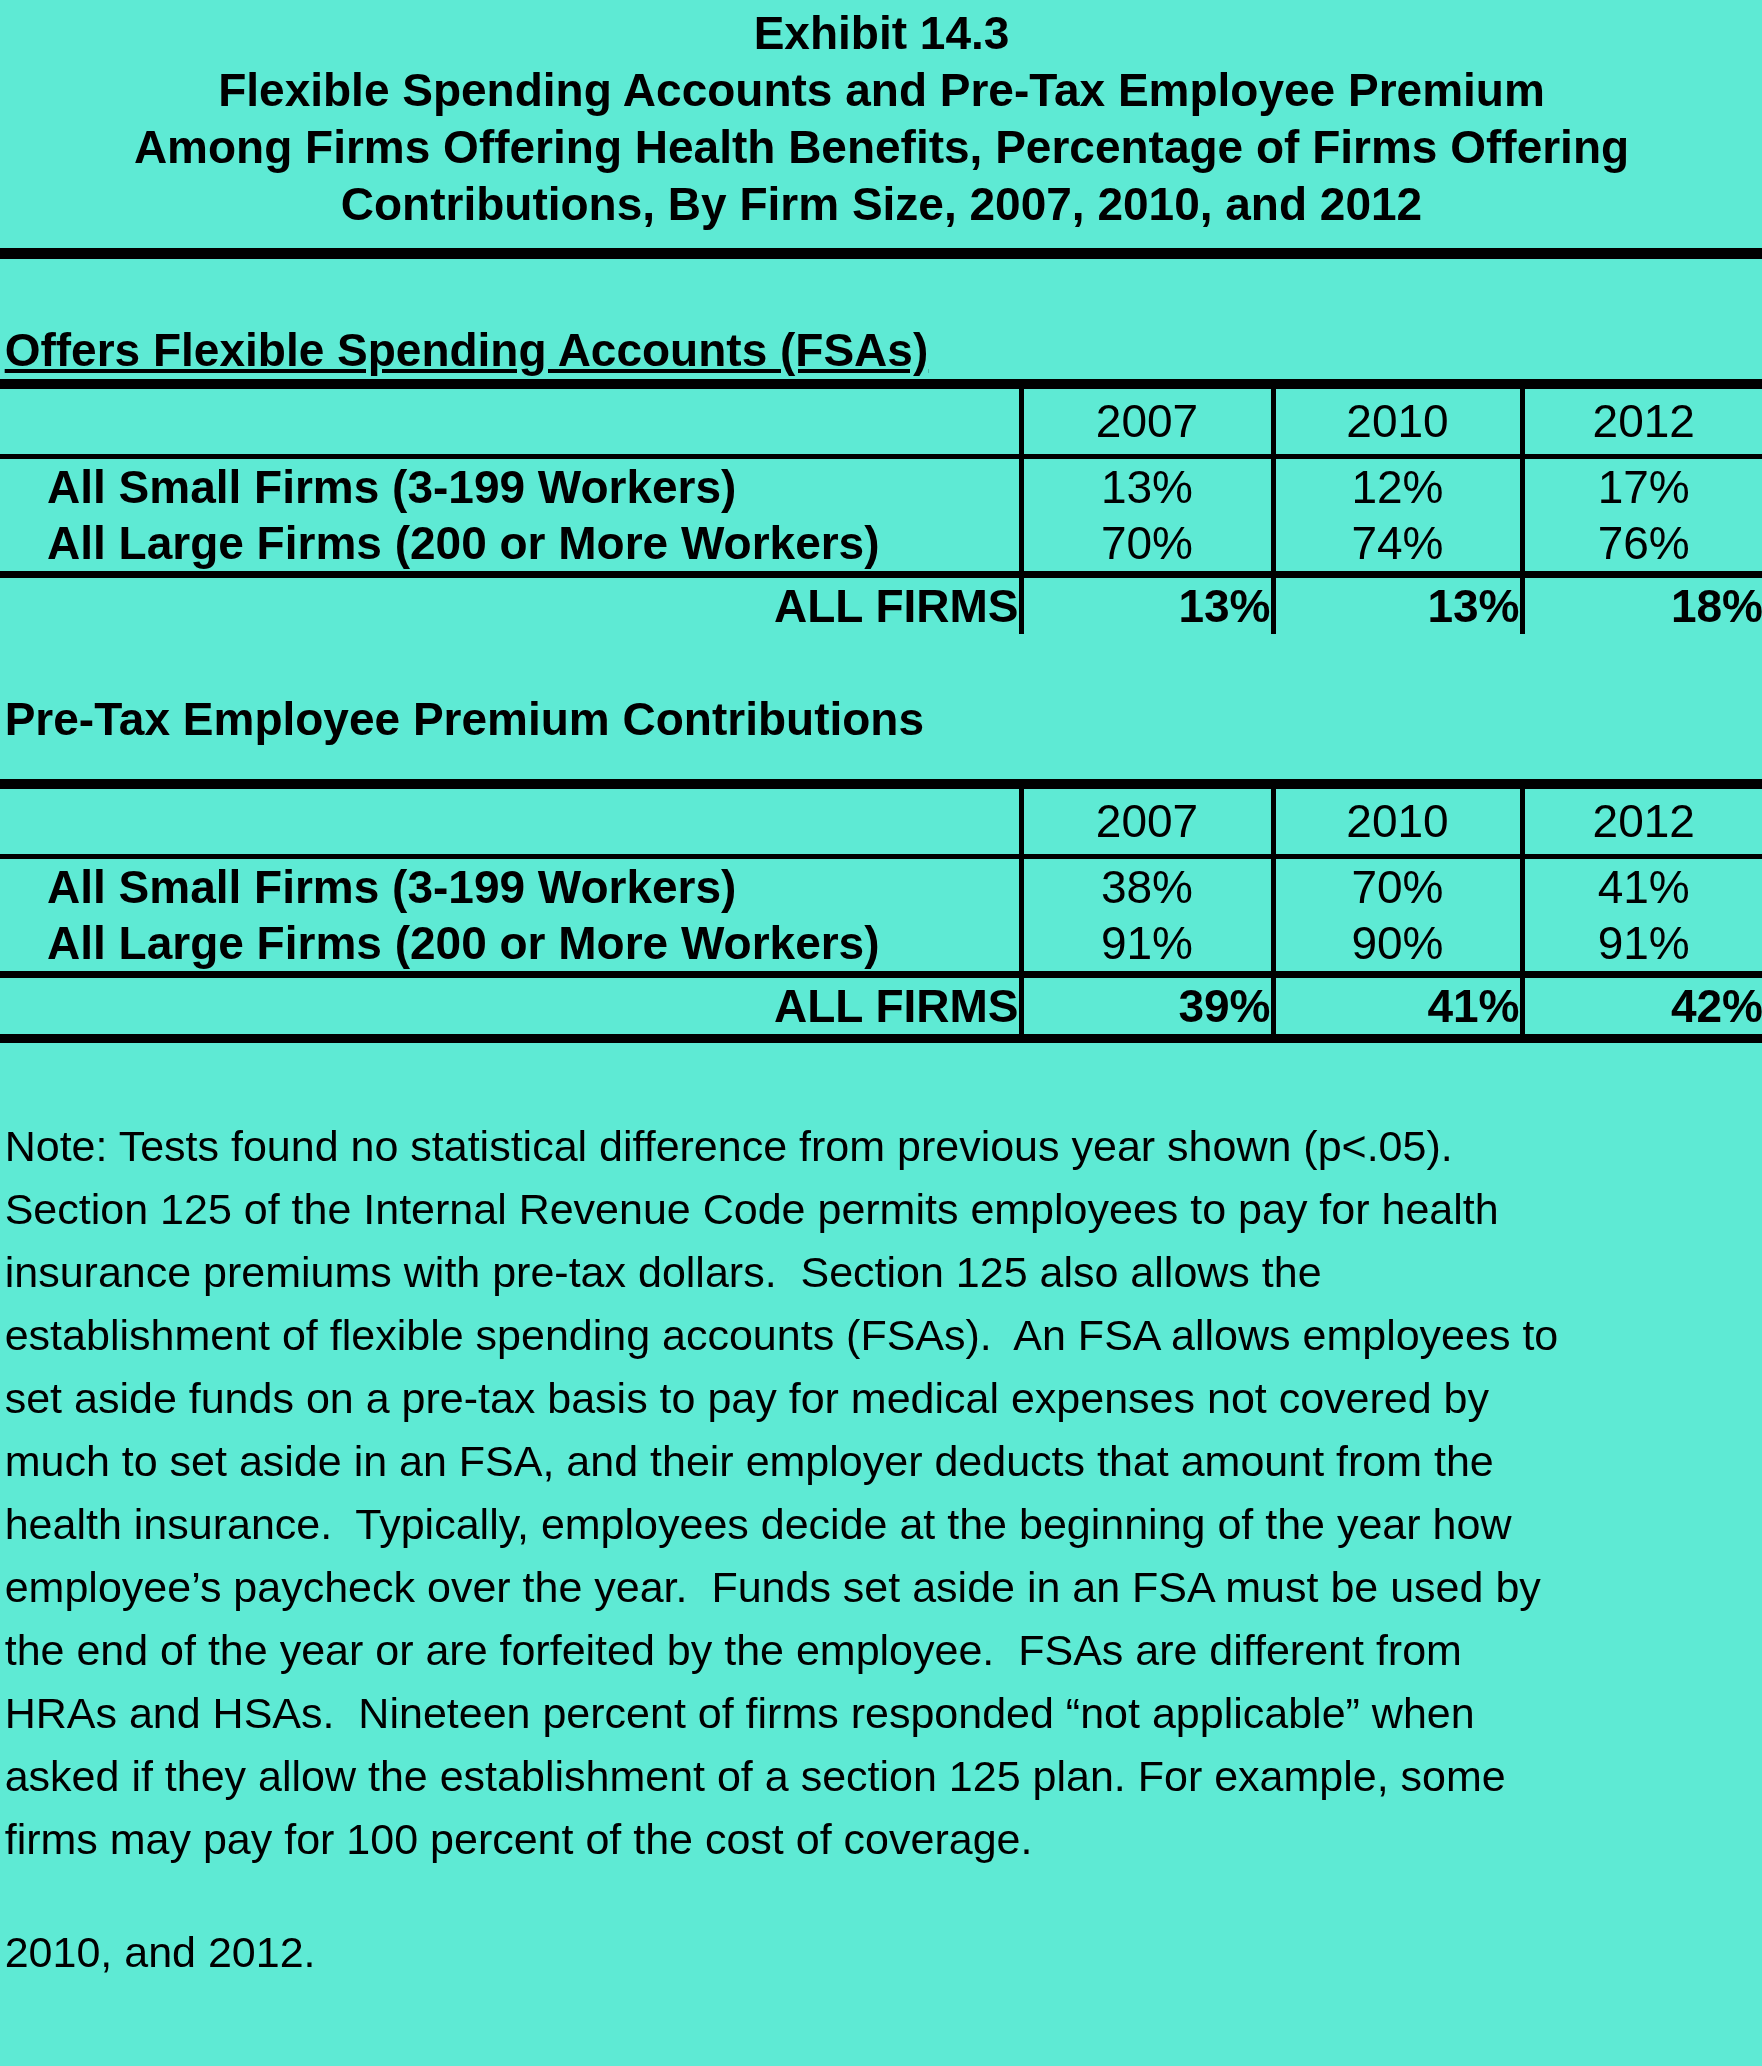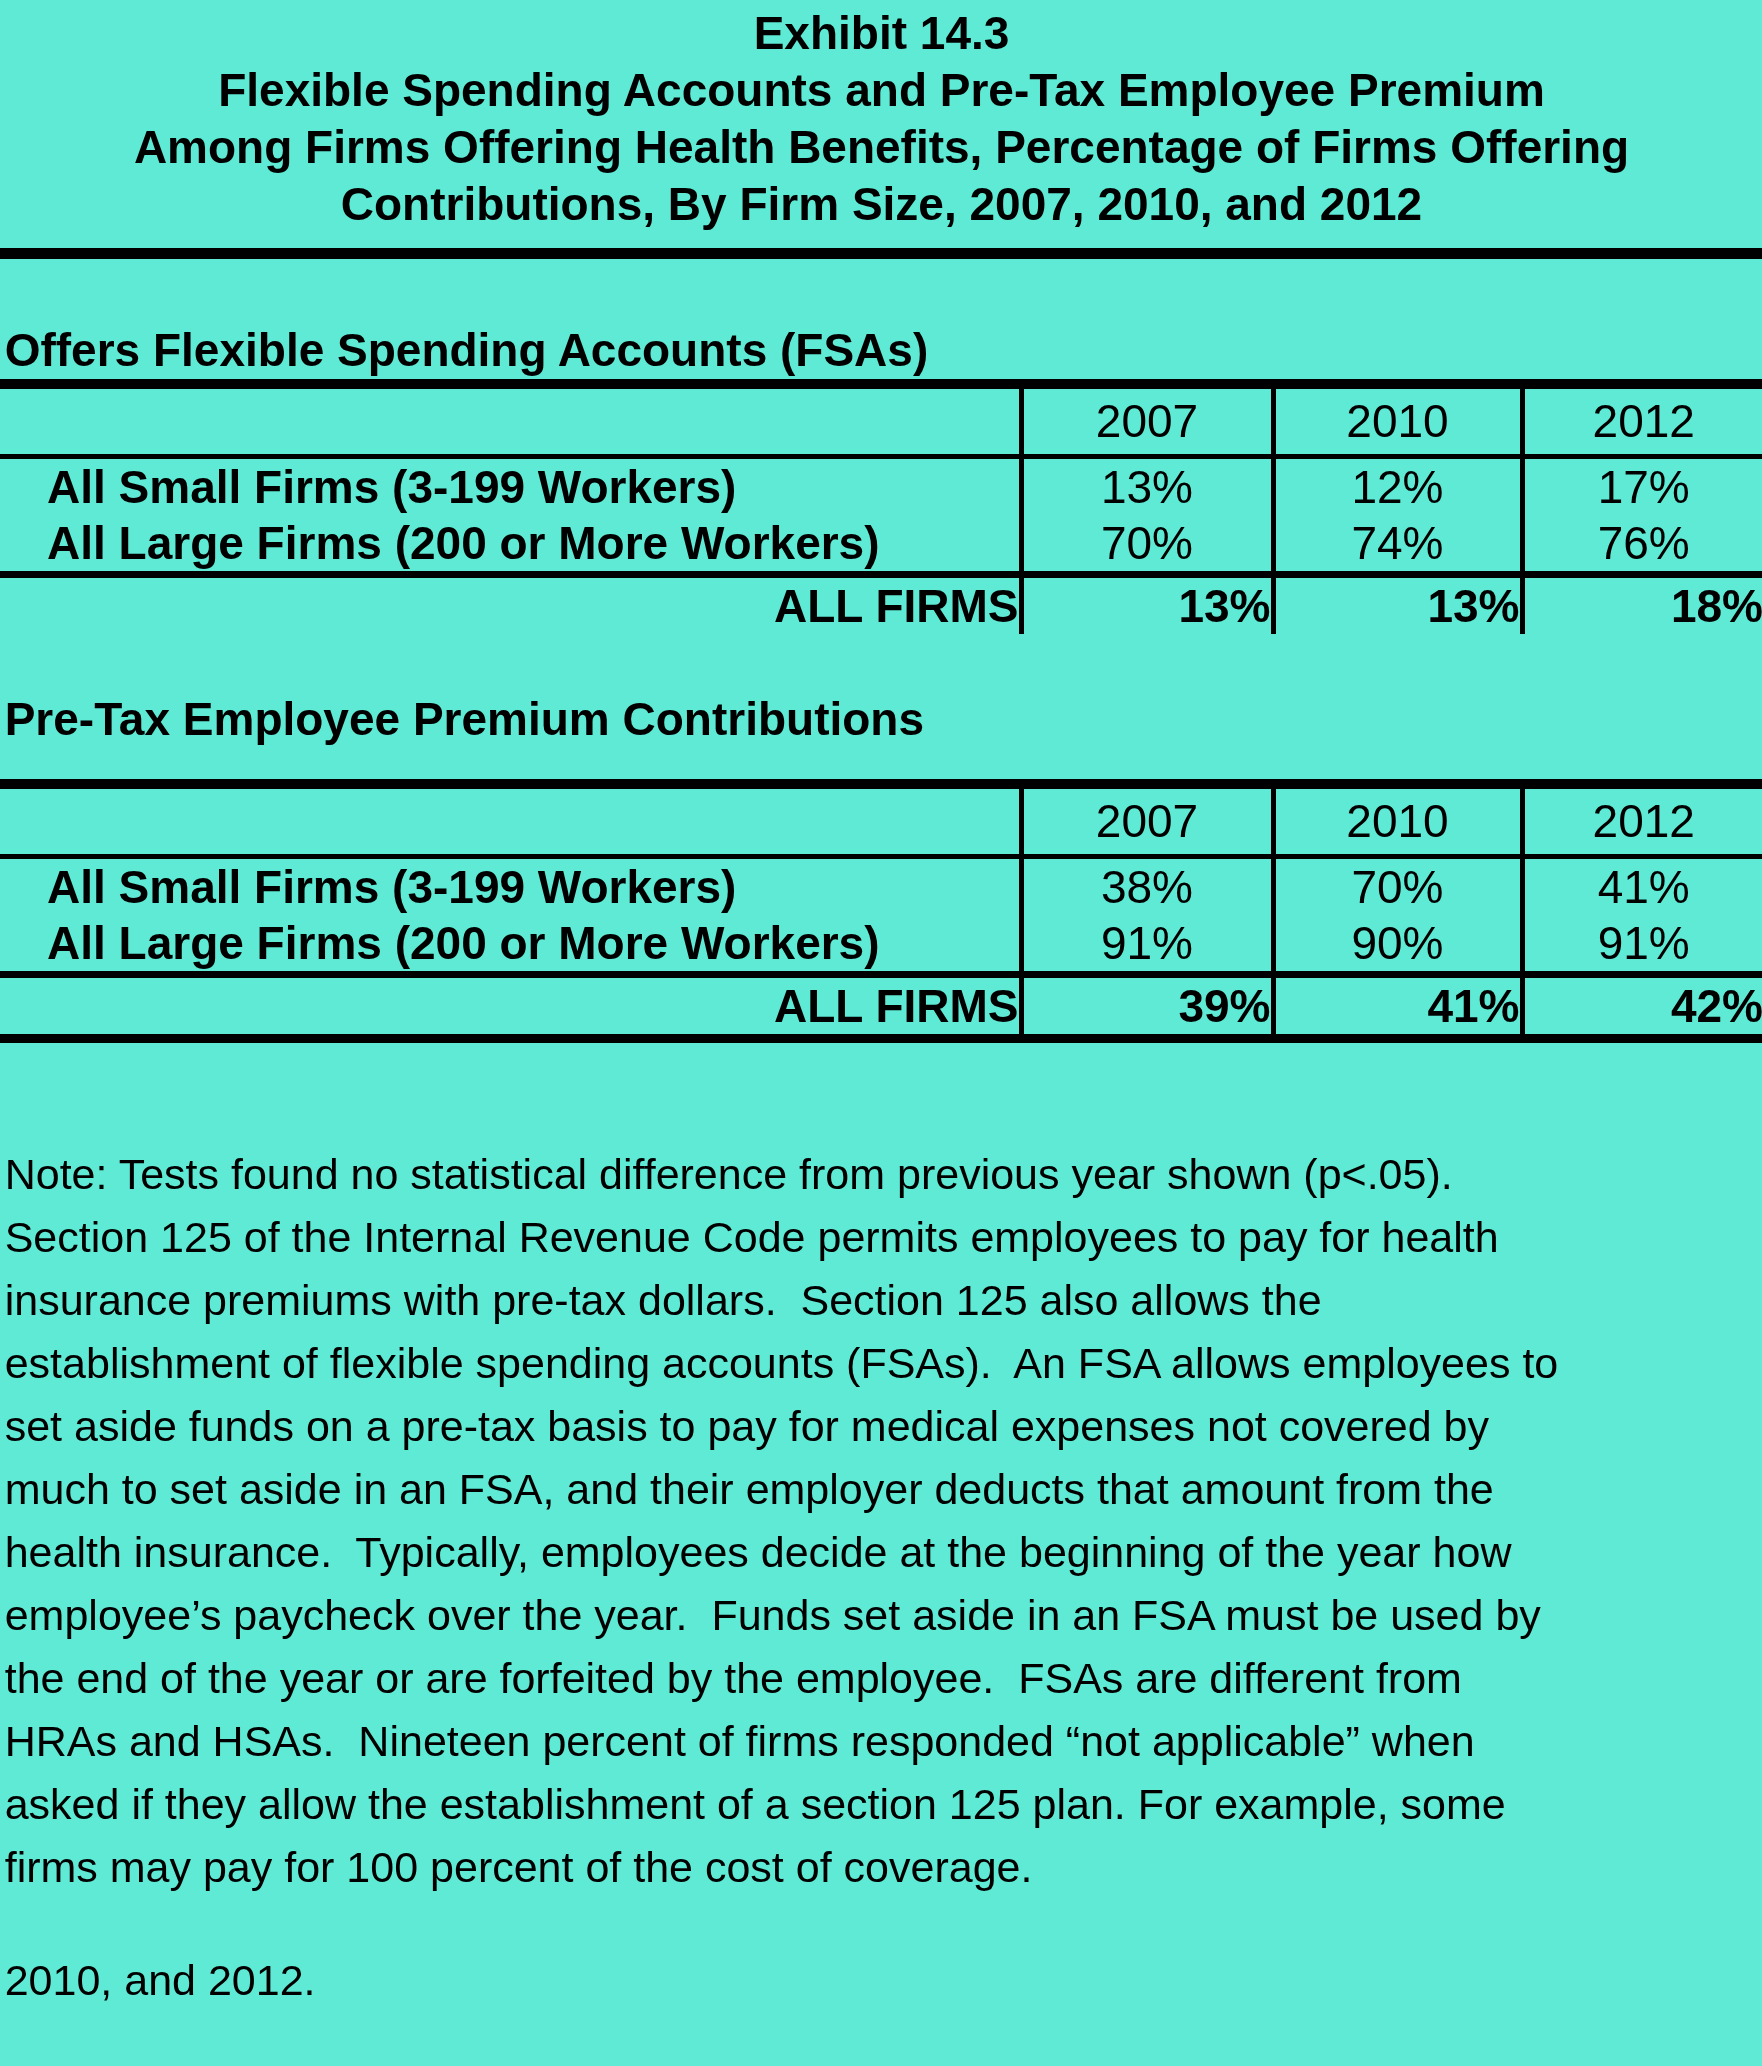--- a/index.html
+++ b/index.html
@@ -26,21 +26,21 @@
     margin-top: 15.3px;
     width: 100%;
   }
   .section-heading {
     font-size: 46px;
     font-weight: bold;
     line-height: 57px;
     padding-left: 4.7px;
     white-space: pre;
   }
-  .sh-1 { margin-top: 63px; margin-bottom: 0px; }
+  .sh-1 { margin-top: 63px; margin-bottom: 0px; text-decoration: underline; }
   .sh-2 { margin-top: 57px; margin-bottom: 31px; }
   table.data-table {
     width: 1763px;
     table-layout: fixed;
     border-collapse: collapse;
     border-top: 10.6px solid #000000;
     font-size: 46px;
   }
   table.data-table.closed-bottom { border-bottom: 9.4px solid #000000; }
   .col-label { width: 1021px; }
@@ -65,21 +65,21 @@
   }
   .value { font-weight: normal; }
   .total-row td {
     height: 56px;
     border-top: 7px solid #000000;
     font-weight: bold;
     text-align: right;
   }
   .total-label { padding-left: 4.7px; white-space: pre; }
   .total-row .value { font-weight: bold; }
-  .note-block { margin-top: 100px; }
+  .note-block { margin-top: 72px; }
   .source-block { margin-top: 50px; }
   .body-line {
     font-size: 43px;
     line-height: 63px;
     padding-left: 4.7px;
     white-space: pre;
   }
 </style>
 </head>
 <body>

